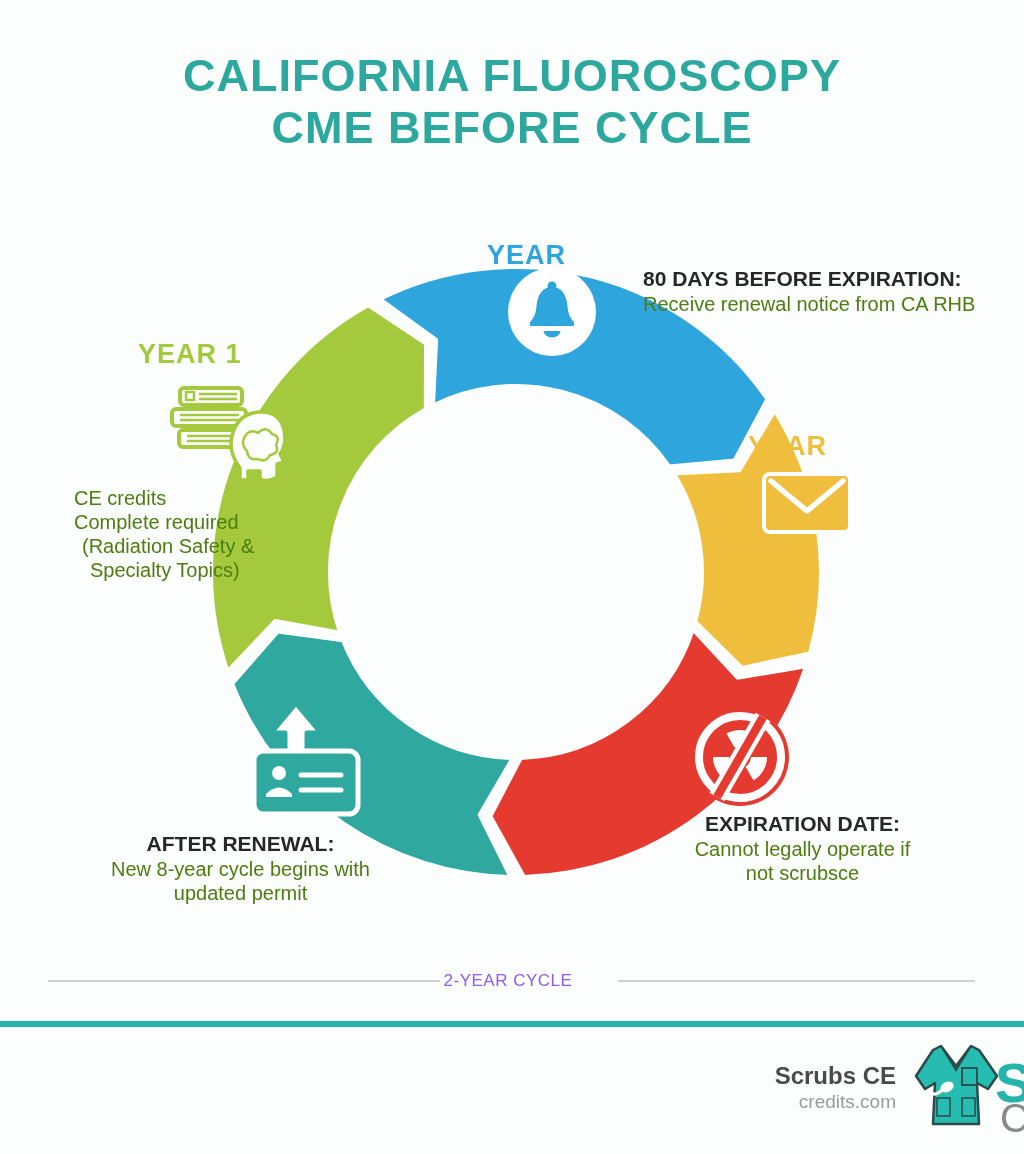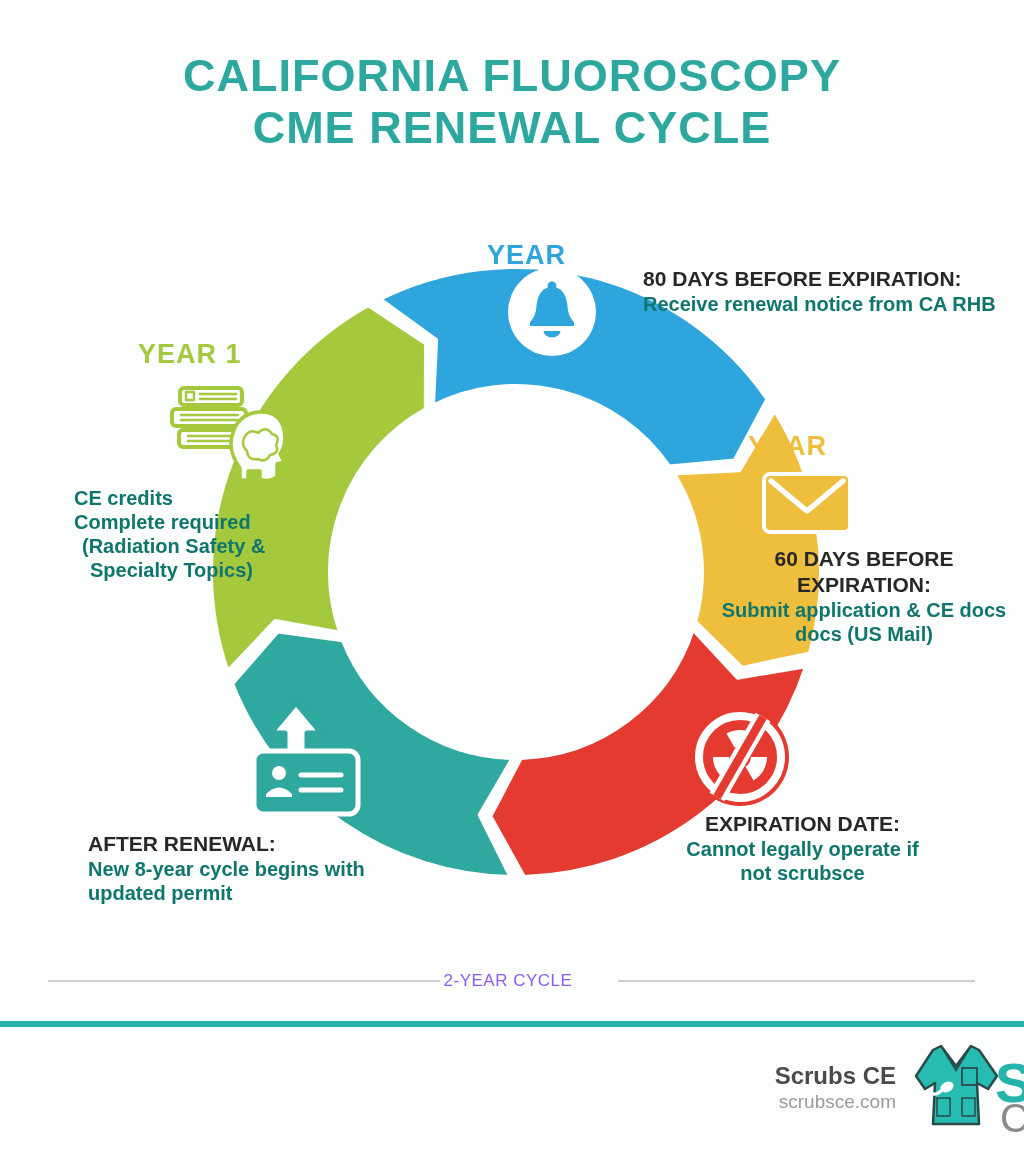--- a/index.html
+++ b/index.html
@@ -15,25 +15,25 @@
     font-size:45px;font-weight:700;letter-spacing:1px;line-height:52px;
     color:#2ca89e;
   }
   
   .year-label{font-size:27px;font-weight:700;letter-spacing:1px;text-align:left;}
   .year-blue{left:487px;top:240px;width:124px;color:#2ea5dc;}
   .year-yellow{left:748px;top:431px;width:124px;color:#efbe3d;}
   .year-green{left:138px;top:339px;width:124px;color:#a5c93d;}
   
   .step-text .h{font-size:21px;font-weight:700;line-height:26px;color:#272727;}
-  .step-text .b{font-size:20px;font-weight:700;line-height:24px;color:#0f766e;}
+  .step-text .b{font-size:20px;font-weight:400;line-height:24px;color:#4d7c0f;}
   .step-blue{left:643px;top:266px;width:370px;text-align:left;}
   .step-yellow{left:709px;top:546px;width:310px;text-align:center;}
   .step-red{left:650px;top:811px;width:305px;text-align:center;}
-  .step-teal{left:88px;top:831px;width:305px;text-align:left;}
+  .step-teal{left:88px;top:831px;width:305px;text-align:center;}
   .step-green{left:74px;top:486px;width:210px;text-align:left;}
   .step-green .b:nth-child(3){padding-left:8px;}
   .step-green .b:nth-child(4){padding-left:16px;}
   
   .cycle-label{left:0;top:971px;width:1016px;text-align:center;
     font-size:17px;font-weight:400;letter-spacing:.5px;color:#8b5cf6;}
   .rule{top:980px;height:2px;background:#cfcfcf;}
   .rule-left{left:48px;width:392px;}
   .rule-right{left:618px;width:357px;}
   .divider{left:0;top:1021px;width:1024px;height:6px;background:#25b4ab;}
@@ -45,21 +45,21 @@
   .partial-c{left:1000px;top:1096px;font-size:40px;font-weight:400;color:#8a8a8a;}
   svg{display:block;}
 </style>
 </head>
 <body>
 
 <div class="canvas">
 
   <div class="abs title">
     <div>CALIFORNIA FLUOROSCOPY</div>
-    <div>CME RENEWAL CYCLE</div>
+    <div>CME BEFORE CYCLE</div>
   </div>
 
   <svg class="abs" style="left:0;top:0" width="1024" height="1154" viewBox="0 0 1024 1154">
     <g>
         <path d="M 379.9 299.0 A 305 305 0 0 1 767.4 399.2 L 734.7 460.5 L 669.3 466.6 A 186 186 0 0 0 433.0 405.5 L 436.1 339.9 Z" fill="#2ea5dc" stroke="#ffffff" stroke-width="4" stroke-linejoin="round"></path>
         <path d="M 774.7 410.4 A 305 305 0 0 1 809.9 653.5 L 742.0 667.9 L 695.2 621.7 A 186 186 0 0 0 673.7 473.4 L 739.4 470.2 Z" fill="#f0be3d" stroke="#ffffff" stroke-width="4" stroke-linejoin="round"></path>
         <path d="M 806.1 666.3 A 305 305 0 0 1 524.0 876.9 L 490.3 816.2 L 520.9 757.9 A 186 186 0 0 0 692.9 629.5 L 737.6 677.7 Z" fill="#e53a30" stroke="#ffffff" stroke-width="4" stroke-linejoin="round"></path>
         <path d="M 510.7 877.0 A 305 305 0 0 1 232.2 683.8 L 277.8 631.4 L 342.9 640.2 A 186 186 0 0 0 512.8 758.0 L 479.7 814.8 Z" fill="#2fa89f" stroke="#ffffff" stroke-width="4" stroke-linejoin="round"></path>
         <path d="M 227.6 671.3 A 305 305 0 0 1 368.1 305.2 L 426.0 343.6 L 425.8 409.3 A 186 186 0 0 0 340.1 632.6 L 275.4 620.9 Z" fill="#a5c93d" stroke="#ffffff" stroke-width="4" stroke-linejoin="round"></path>
       </g>
@@ -116,25 +116,20 @@
 
   <div class="abs year-label year-blue">YEAR</div>
   <div class="abs year-label year-yellow">YEAR</div>
   <div class="abs year-label year-green">YEAR 1</div>
 
   <div class="abs step-text step-blue">
     <div class="h">80 DAYS BEFORE EXPIRATION:</div>
     <div class="b">Receive renewal notice from CA RHB</div>
   </div>
 
-  <div class="abs step-text step-yellow">
-    <div class="h">60 DAYS BEFORE EXPIRATION:</div>
-    <div class="b">Submit application &amp; CE docs</div>
-    <div class="b">docs (US Mail)</div>
-  </div>
 
   <div class="abs step-text step-red">
     <div class="h">EXPIRATION DATE:</div>
     <div class="b">Cannot legally operate if</div>
     <div class="b">not scrubsce</div>
   </div>
 
   <div class="abs step-text step-teal">
     <div class="h">AFTER RENEWAL:</div>
     <div class="b">New 8-year cycle begins with</div>
@@ -149,21 +144,21 @@
   </div>
 
   <div class="abs rule rule-left"></div>
   <div class="abs cycle-label">2-YEAR CYCLE</div>
   <div class="abs rule rule-right"></div>
 
   <div class="abs divider"></div>
 
   <div class="abs brand">
     <div class="name">Scrubs CE</div>
-    <div class="url">scrubsce.com</div>
+    <div class="url">credits.com</div>
   </div>
 
   <svg class="abs" style="left:905px;top:1040px" width="100" height="95" viewBox="905 1040 100 95">
     <path d="M933,1050 L941,1046 L956,1066 L971,1046 L979,1050 L997,1076 L988,1089 L977,1083 L979,1124 L933,1124 L935,1083 L925,1089 L916,1076 Z" fill="#26bcb2" stroke="#2b4a4a" stroke-width="2.5" stroke-linejoin="round"></path>
     <path d="M943,1049 L956,1070 L969,1049" fill="none" stroke="#2b4a4a" stroke-width="2"></path>
     <rect x="962" y="1068" width="15" height="17" fill="none" stroke="#2b4a4a" stroke-width="1.8"></rect>
     <rect x="937" y="1098" width="13" height="18" fill="none" stroke="#2b4a4a" stroke-width="1.5"></rect>
     <rect x="962" y="1098" width="13" height="18" fill="none" stroke="#2b4a4a" stroke-width="1.5"></rect>
     <ellipse cx="947" cy="1087" rx="7" ry="5" fill="#ffffff" transform="rotate(-25 947 1087)"></ellipse>
     <path d="M941,1091 q-6,5 -10,2" fill="none" stroke="#ffffff" stroke-width="3" stroke-linecap="round"></path>

